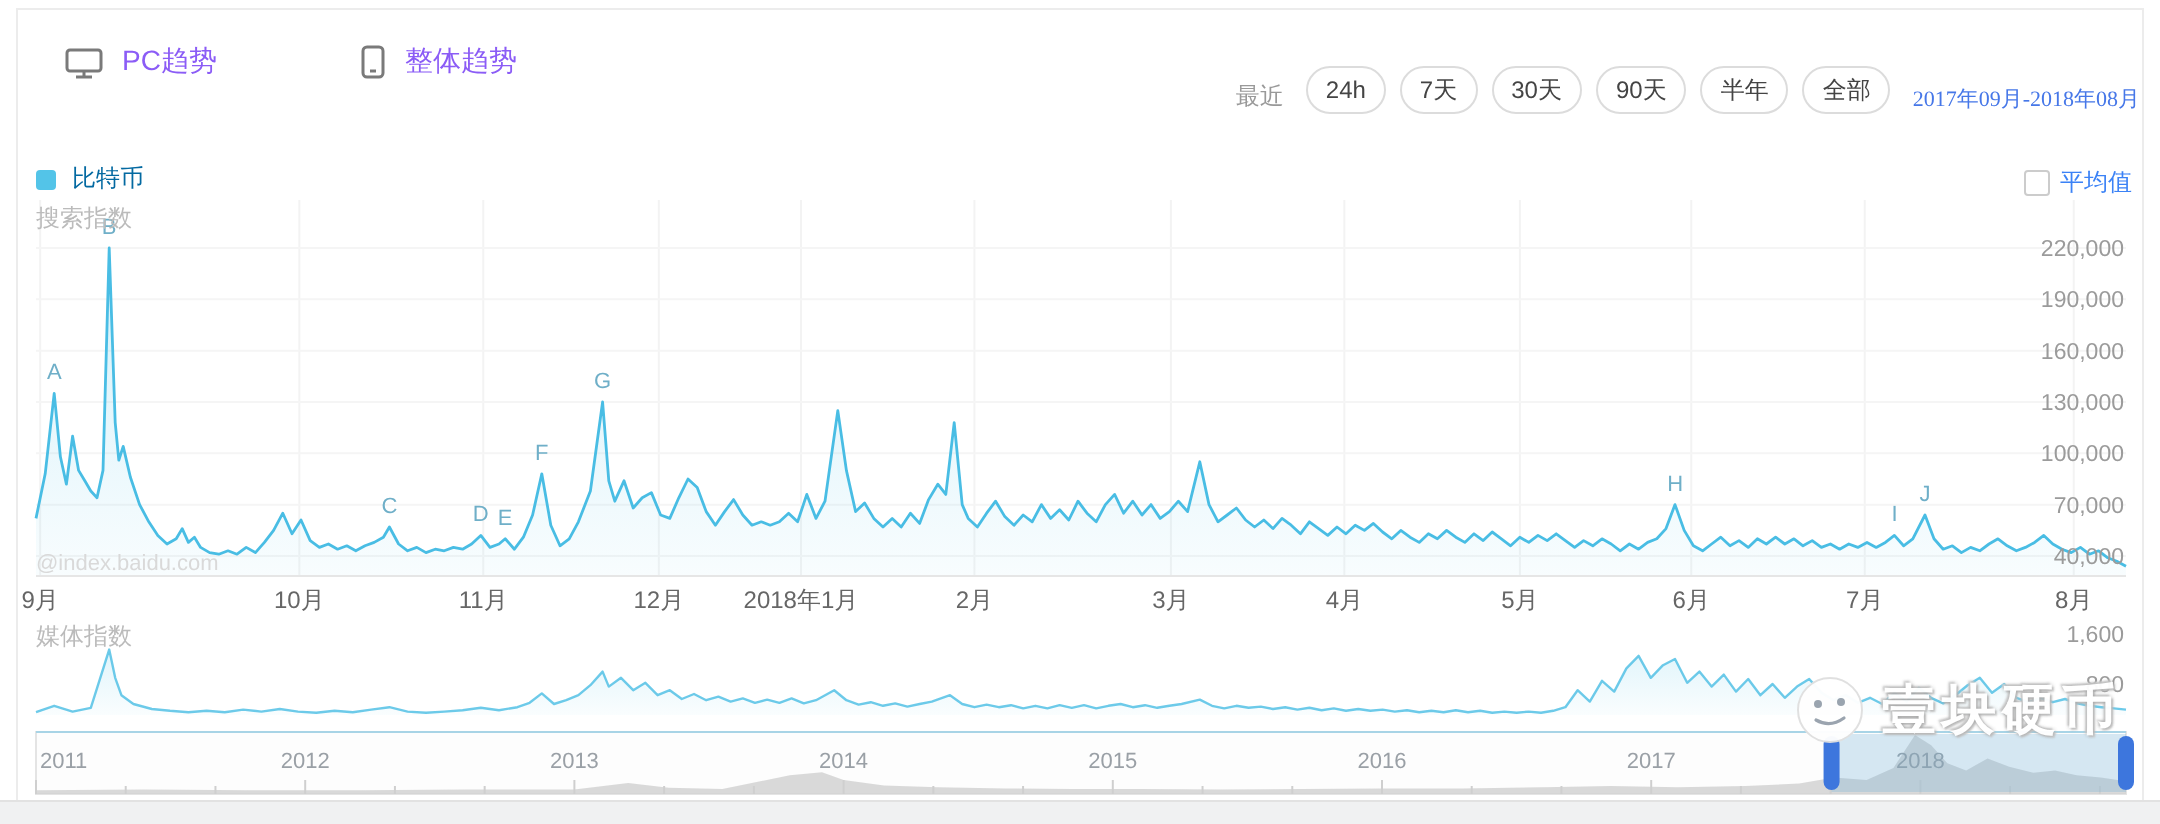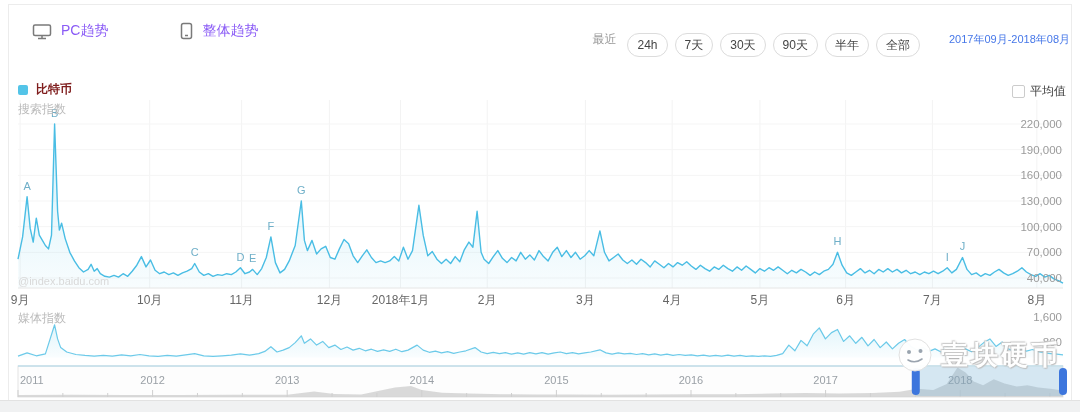--- a/index.html
+++ b/index.html
@@ -7,33 +7,33 @@
          font-family:"Liberation Sans",sans-serif;overflow:hidden;}
   .card-frame{position:absolute;left:8px;top:4px;width:1062px;height:395px;
               border:1px solid #ececec;z-index:1;pointer-events:none;}
   
   .tabs{position:absolute;left:18px;top:13px;display:flex;align-items:center;gap:44px;z-index:3;}
   .tab{display:flex;align-items:center;gap:9px;font-size:14px;color:#8b5cf6;background:none;
        border:none;padding:9px 14px;cursor:pointer;font-family:inherit;}
   .tab.active{background:#3A7BF8;color:#fff;border-radius:4px;padding:9px 22px;}
   .tab .ticon{display:flex;align-items:center;}
   
-  .controls{position:absolute;right:10px;top:21px;display:flex;align-items:center;gap:9px;z-index:3;}
+  .controls{position:absolute;right:10px;top:21px;display:flex;align-items:flex-end;gap:9px;z-index:3;}
   .recent{font-size:12px;color:#999;margin-right:2px;}
   .pills{display:flex;align-items:center;gap:7px;}
   .pill{font-size:12px;color:#444;background:#fff;border:1px solid #dcdcdc;border-radius:14px;
         padding:5px 9px;cursor:pointer;font-family:inherit;line-height:1;margin-top:12px;}
-  .date-range{font-size:11px;color:#4677E8;text-decoration:none;cursor:pointer;margin-left:20px;}
+  .date-range{font-size:11px;color:#4677E8;text-decoration:none;cursor:pointer;margin-left:2px;font-family:Liberation Serif, serif;}
   
   .legend{position:absolute;left:18px;top:81px;display:flex;align-items:center;gap:8px;z-index:3;}
   .swatch{width:10px;height:10px;border-radius:2px;background:#53C4E8;}
-  .legend-label{font-size:12px;color:#7f1d1d;font-weight:bold;}
+  .legend-label{font-size:12px;color:#0369a1;}
   .avg{position:absolute;right:14px;top:83px;display:flex;align-items:center;gap:5px;z-index:3;cursor:pointer;}
   .checkbox{width:11px;height:11px;border:1px solid #ccc;border-radius:2px;background:#fff;}
-  .avg-label{font-size:12px;color:#404040;}
+  .avg-label{font-size:12px;color:#3b82f6;}
   
   #chart-svg{position:absolute;left:0;top:0;z-index:2;font-family:"Liberation Sans",sans-serif;}
   .axis-y{font-size:11.5px;fill:#9b9b9b;}
   .axis-x{font-size:12px;fill:#666;}
   .marker-letter{font-size:11px;fill:#6fafc8;}
   .chart-title{font-size:12px;fill:#bbbbbb;}
   .watermark{font-size:11px;fill:#d9d9d9;}
   .nav-year{font-size:11px;fill:#9aa0a6;}
   
   .brand{position:absolute;left:896px;top:336px;display:flex;align-items:center;gap:7px;z-index:5;opacity:.97;}

